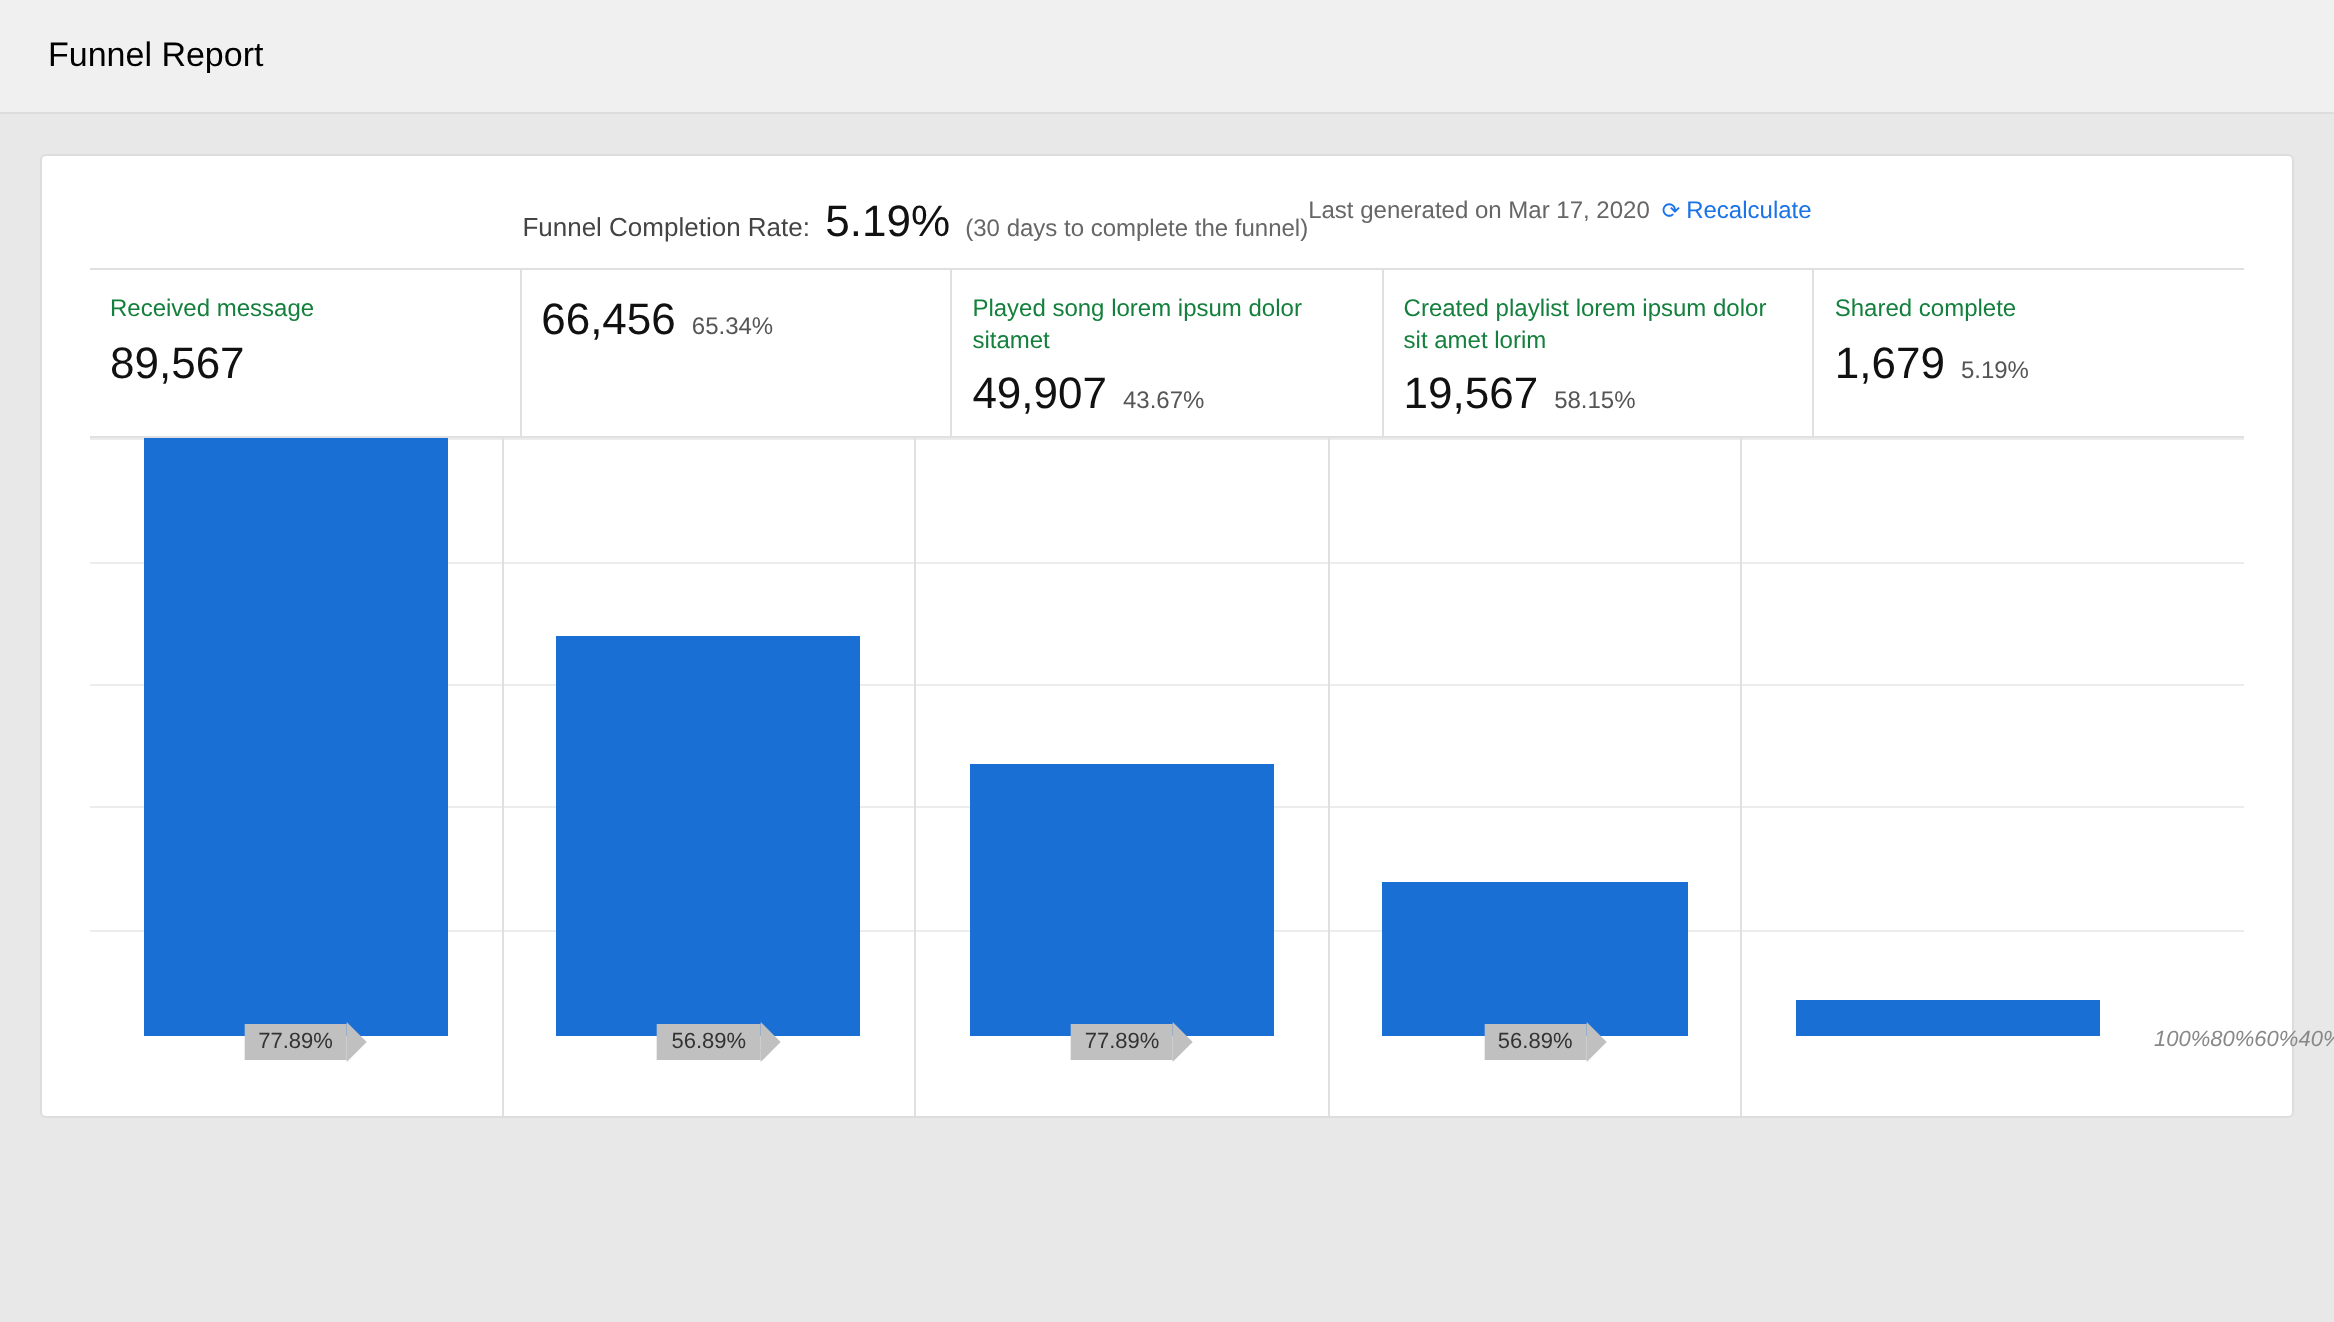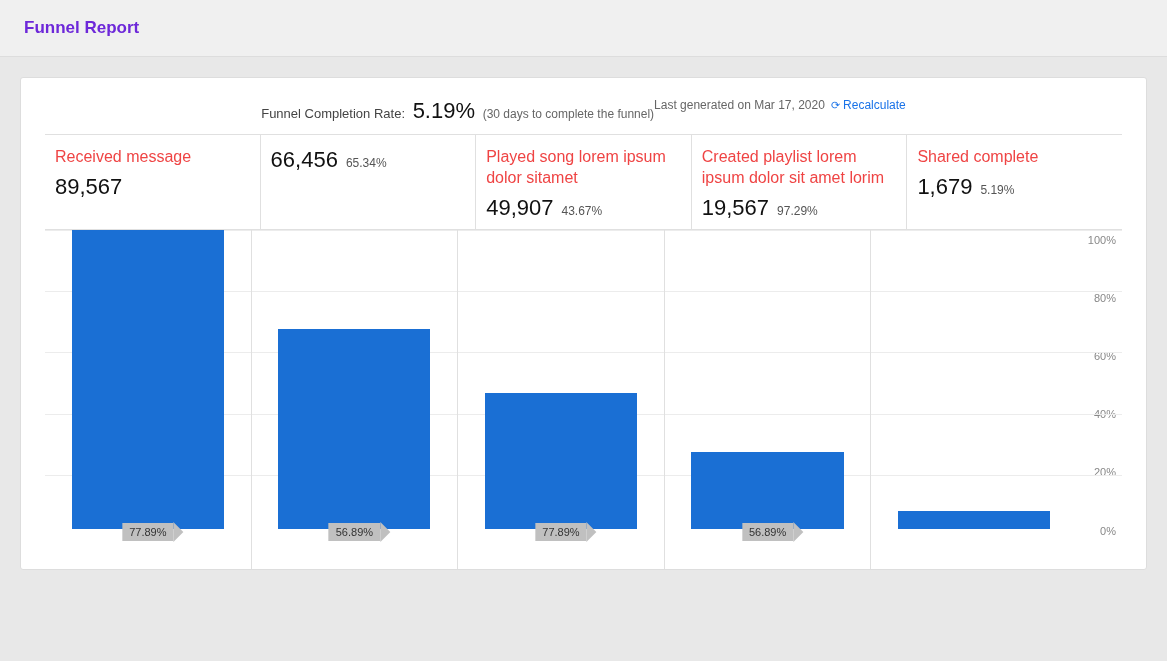--- a/index.html
+++ b/index.html
@@ -5,22 +5,22 @@
     * { box-sizing: border-box; margin: 0; padding: 0; }
     body { font-family: -apple-system, BlinkMacSystemFont, 'Segoe UI', Arial, sans-serif; background: #e8e8e8; color: #333; font-size: 13px; }
 
     .page-header {
       background: #f0f0f0;
       padding: 18px 24px;
       border-bottom: 1px solid #ddd;
     }
     .page-header h1 {
       font-size: 17px;
-      font-weight: 700;
-      color: #6d28d9;
+      font-weight: 400;
+      color: #000000;
     }
 
     .report-container {
       margin: 20px;
       background: #fff;
       border: 1px solid #ddd;
       border-radius: 3px;
       padding: 20px 24px 0 24px;
     }
 
@@ -79,22 +79,22 @@
       flex: 1;
       border-right: 1px solid #e0e0e0;
       padding: 12px 10px 8px 10px;
       min-width: 0;
     }
     .funnel-step:last-child {
       border-right: none;
     }
 
     .step-label {
-      font-size: 16px;
-      color: #ef4444;
+      font-size: 12px;
+      color: #15803d;
       line-height: 1.3;
       margin-bottom: 6px;
     }
     .step-count {
       font-size: 22px;
       font-weight: 300;
       color: #111;
       display: inline-block;
     }
     .step-pct {
@@ -174,27 +174,28 @@
       height: 0;
       border-top: 10px solid transparent;
       border-bottom: 10px solid transparent;
       border-left: 10px solid #c0c0c0;
     }
 
     
     .y-axis {
       width: 45px;
       display: flex;
-      flex-direction: column;
+      flex-direction: row;
       justify-content: space-between;
       align-items: flex-end;
       padding: 4px 6px 32px 0;
       font-size: 11px;
       color: #888;
       height: 100%;
+      font-style: italic;
     }
 
     
     .grid-lines {
       position: absolute;
       top: 0;
       left: 0;
       right: 0;
       bottom: 32px;
       pointer-events: none;
@@ -251,21 +252,21 @@
         <div class="step-label">Played song lorem ipsum dolor sitamet</div>
         <div style="display: flex; align-items: baseline;">
           <span class="step-count">49,907</span>
           <span class="step-pct">43.67%</span>
         </div>
       </div>
       <div class="funnel-step">
         <div class="step-label">Created playlist lorem ipsum dolor sit amet lorim</div>
         <div style="display: flex; align-items: baseline;">
           <span class="step-count">19,567</span>
-          <span class="step-pct">97.29%</span>
+          <span class="step-pct">58.15%</span>
         </div>
       </div>
       <div class="funnel-step">
         <div class="step-label">Shared complete</div>
         <div style="display: flex; align-items: baseline;">
           <span class="step-count">1,679</span>
           <span class="step-pct">5.19%</span>
         </div>
       </div>
     </div>

